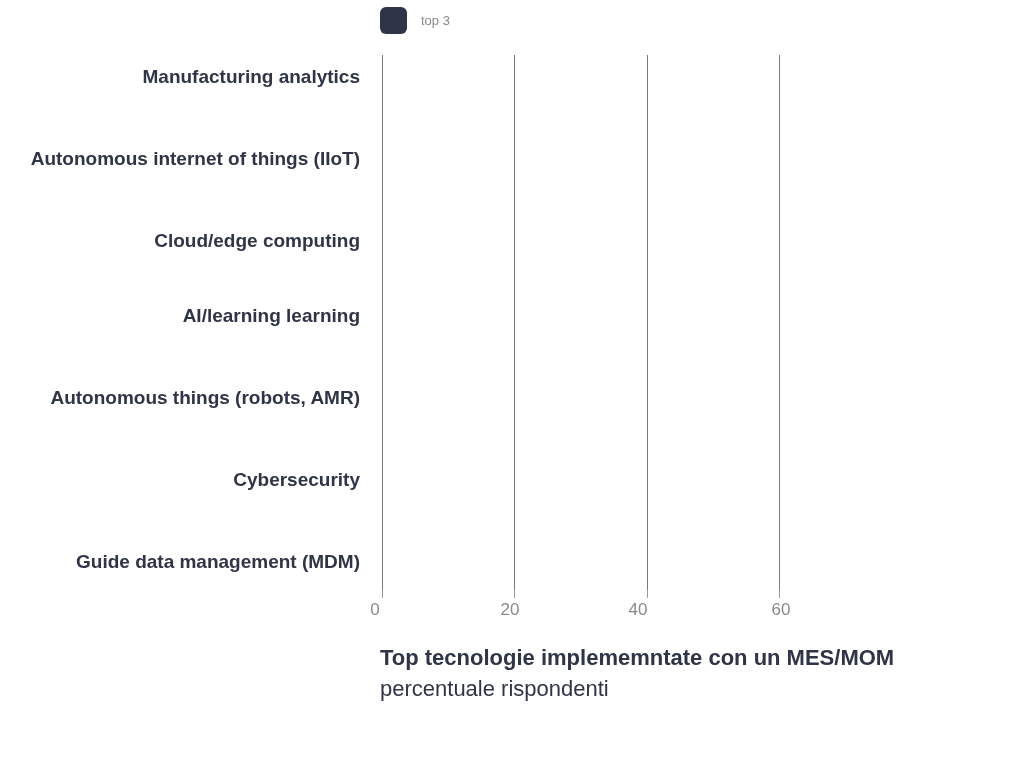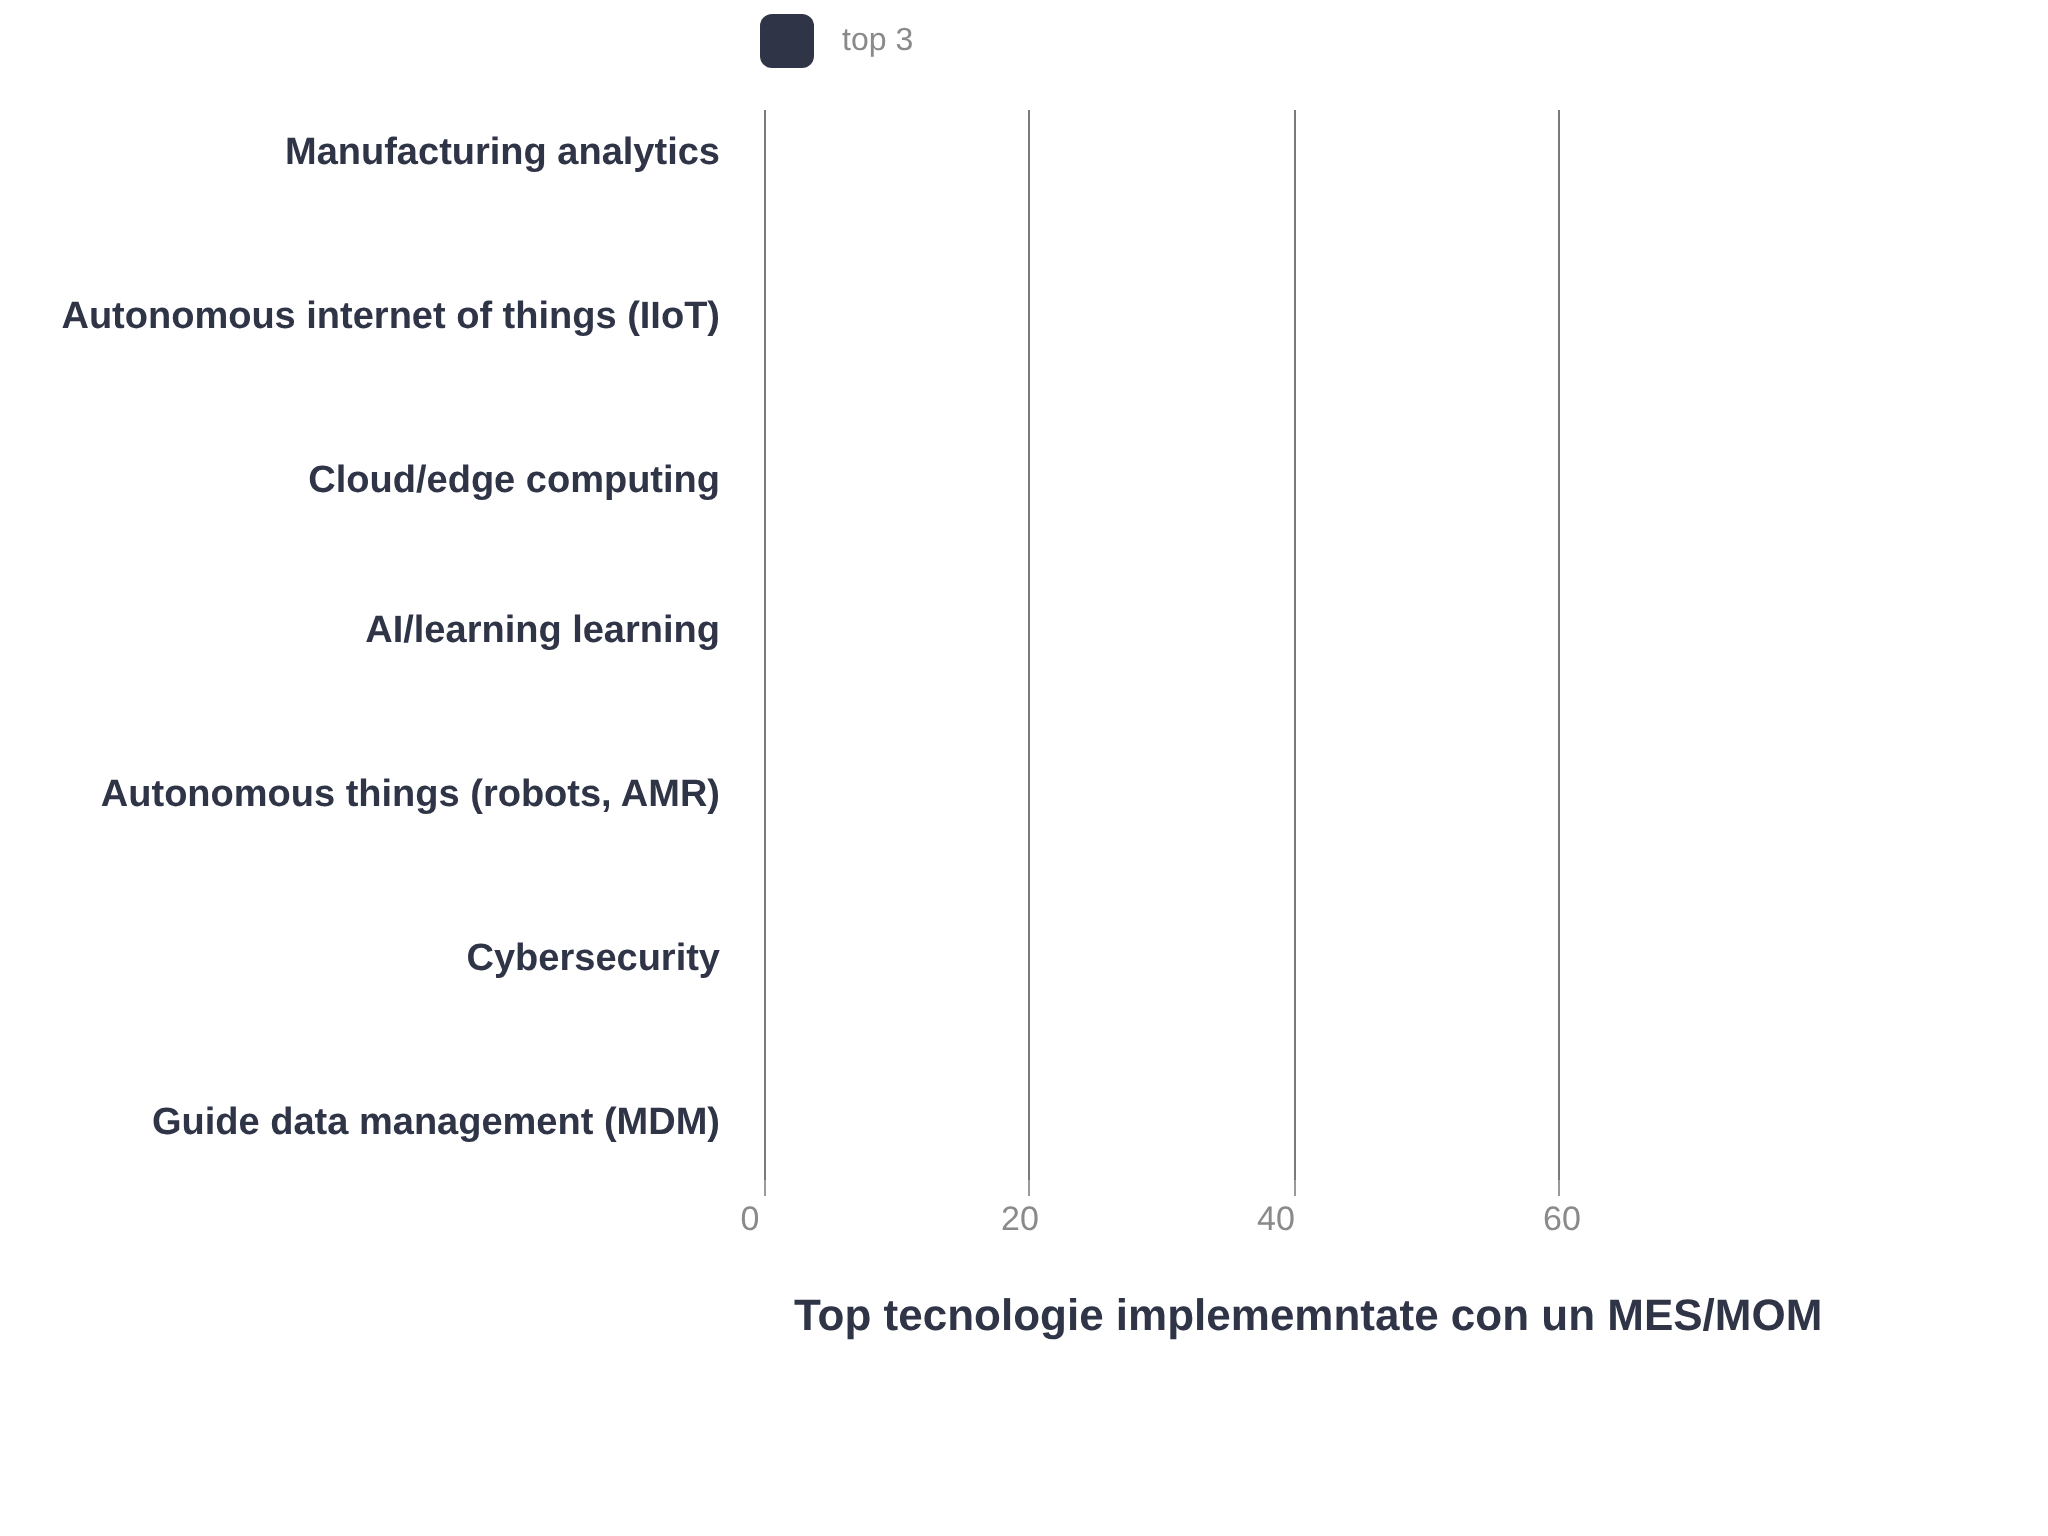--- a/index.html
+++ b/index.html
@@ -1,29 +1,29 @@
 <!DOCTYPE html>
 <html><head>
 <meta charset="utf-8">
 <style>
   html, body { margin: 0; padding: 0; background: #ffffff; }
   body { width: 1024px; height: 768px; position: relative; overflow: hidden;
          font-family: "Liberation Sans", "DejaVu Sans", sans-serif; color: #2f3447; }
   .legend { position: absolute; left: 380px; top: 7px; display: flex; align-items: center; gap: 14px; }
   .legend-swatch { width: 27px; height: 27px; border-radius: 6px; background: #2f3447; }
-  .legend-label { font-size: 16px; color: #8a8a8a; }
+  .legend-label { font-size: 13px; color: #8a8a8a; }
   .cat-label { position: absolute; right: 664px; font-size: 19px; font-weight: bold;
                color: #2f3447; white-space: nowrap; text-align: left; }
   .gridline { position: absolute; top: 55px; height: 535px; width: 1px; background: #7a7a7a; }
   .tick { position: absolute; top: 590px; height: 8px; width: 1px; background: #9a9a9a; }
   .tick-label { position: absolute; top: 600px; font-size: 17px; color: #8a8a8a;
                 transform: translateX(-50%); }
   .caption { position: absolute; left: 380px; top: 642px; font-size: 22px; line-height: 31px; color: #2f3447; }
   .caption .title { font-weight: bold; }
-  .caption .line { display: block; margin-left: 17px; }
+  .caption .line { display: block; }
 </style>
 </head>
 <body>
 
 <div class="legend">
   <div class="legend-swatch"></div>
   <span class="legend-label">top 3</span>
 </div>
 
 <div>
@@ -49,13 +49,14 @@
   <div class="tick" style="left:647px"></div>
   <div class="tick" style="left:779px"></div>
   <span class="tick-label" style="left:375px">0</span>
   <span class="tick-label" style="left:510px">20</span>
   <span class="tick-label" style="left:638px">40</span>
   <span class="tick-label" style="left:781px">60</span>
 </div>
 
 <div class="caption">
   <span class="line title">Top tecnologie implememntate con un MES/MOM</span>
+  <span class="line">percentuale rispondenti</span>
 </div>
 
 </body></html>

